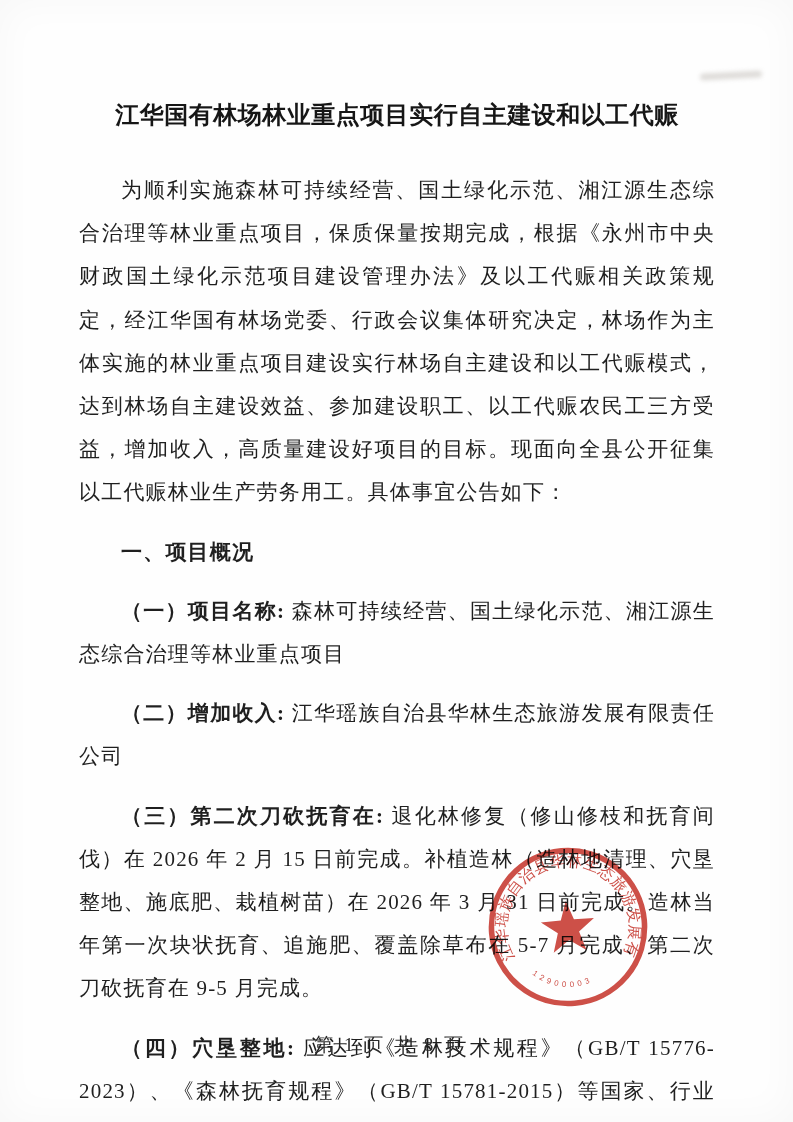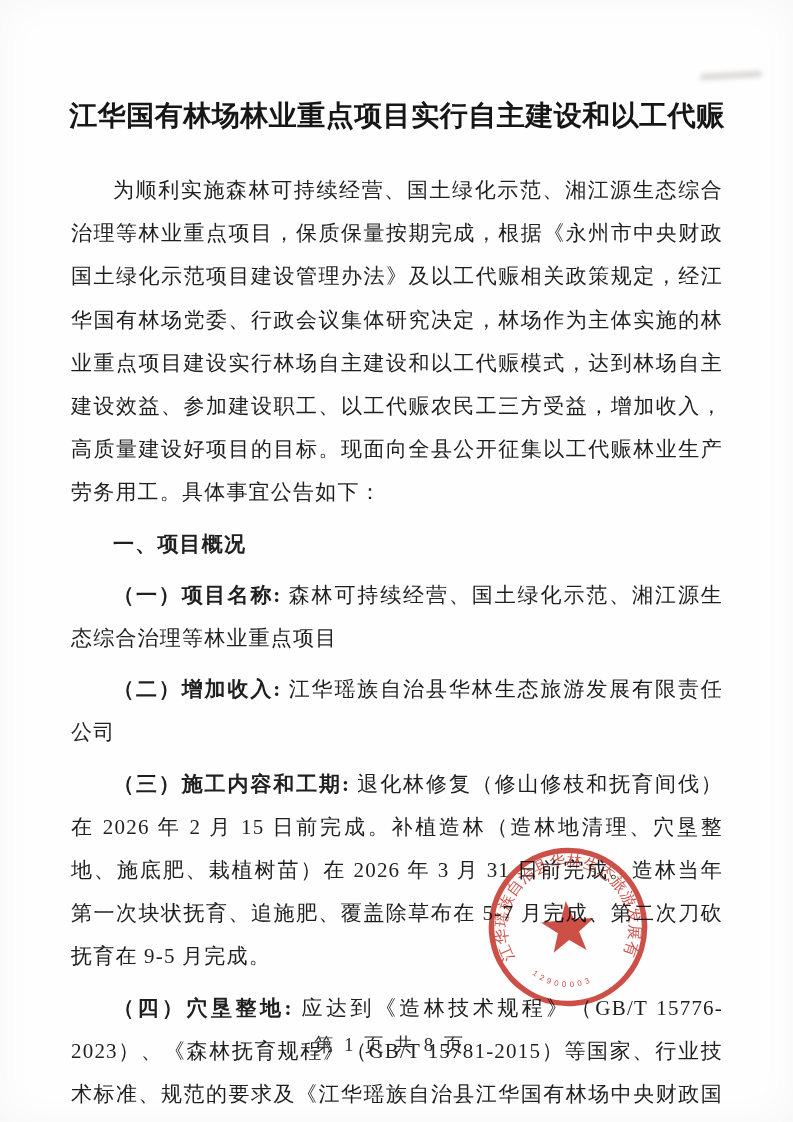--- a/index.html
+++ b/index.html
@@ -17,28 +17,28 @@
     position:absolute;left:700px;top:72px;width:62px;height:7px;
     background:#b9b4ae;opacity:.45;filter:blur(2px);
     transform:rotate(-3deg);border-radius:4px;
   }
   .content{
     position:absolute;left:63px;top:88px;width:668px;
   }
   .title{
     margin:0 0 26px 0;
     text-align:center;
-    font-size:28px;
+    font-size:24px;
     font-weight:700;
     line-height:55px;
     color:#161616;
     letter-spacing:.5px;
   }
   .para{
-    margin:8px;
+    margin:16px;
     font-size:21px;
     line-height:43.2px;
     letter-spacing:1.2px;
     text-align:justify;
     text-indent:2em;
   }
   .para .b{font-weight:700;}
   .seal{
     position:absolute;
     left:484px;top:843px;
@@ -66,21 +66,21 @@
 
   <div class="content">
     <h1 class="title">
       <span>江华国有林场林业重点项目实行自主建设和以工代赈</span><br>
     </h1>
     <div id="paragraphs">
         <p class="para"><span>为顺利实施森林可持续经营、国土绿化示范、湘江源生态综合治理等林业重点项目，保质保量按期完成，根据《永州市中央财政国土绿化示范项目建设管理办法》及以工代赈相关政策规定，经江华国有林场党委、行政会议集体研究决定，林场作为主体实施的林业重点项目建设实行林场自主建设和以工代赈模式，达到林场自主建设效益、参加建设职工、以工代赈农民工三方受益，增加收入，高质量建设好项目的目标。现面向全县公开征集以工代赈林业生产劳务用工。具体事宜公告如下：</span></p>
         <p class="para"><span class="b">一、项目概况</span></p>
         <p class="para"><span class="b">（一）项目名称:</span><span> 森林可持续经营、国土绿化示范、湘江源生态综合治理等林业重点项目</span></p>
         <p class="para"><span class="b">（二）增加收入:</span><span> 江华瑶族自治县华林生态旅游发展有限责任公司</span></p>
-        <p class="para"><span class="b">（三）施工内容和工期:</span><span> 退化林修复（修山修枝和抚育间伐）在 2026 年 2 月 15 日前完成。补植造林（造林地清理、穴垦整地、施底肥、栽植树苗）在 2026 年 3 月 31 日前完成。造林当年第一次块状抚育、追施肥、覆盖除草布在 5-7 月完成、第二次刀砍抚育在 9-5 月完成。</span></p>
+        <p class="para"><span class="b">（三）第二次刀砍抚育在:</span><span> 退化林修复（修山修枝和抚育间伐）在 2026 年 2 月 15 日前完成。补植造林（造林地清理、穴垦整地、施底肥、栽植树苗）在 2026 年 3 月 31 日前完成。造林当年第一次块状抚育、追施肥、覆盖除草布在 5-7 月完成、第二次刀砍抚育在 9-5 月完成。</span></p>
         <p class="para"><span class="b">（四）穴垦整地:</span><span> 应达到《造林技术规程》（GB/T 15776-2023）、《森林抚育规程》（GB/T 15781-2015）等国家、行业技术标准、规范的要求及《江华瑶族自治县江华国有林场中央财政国土绿化示范项目施工质量规定》</span></p>
       </div>
   </div>
 
   <div class="seal" id="seal" style="color: rgb(199, 55, 46);">
     <svg viewBox="0 0 180 180" width="168" height="168">
       <defs>
         <path id="sealArcTop" d="M 30,118 A 66,66 0 1 1 150,118" fill="none"></path>
         <path id="sealArcBottom" d="M 42,131 A 61,61 0 0 0 138,131" fill="none"></path>
       </defs>

